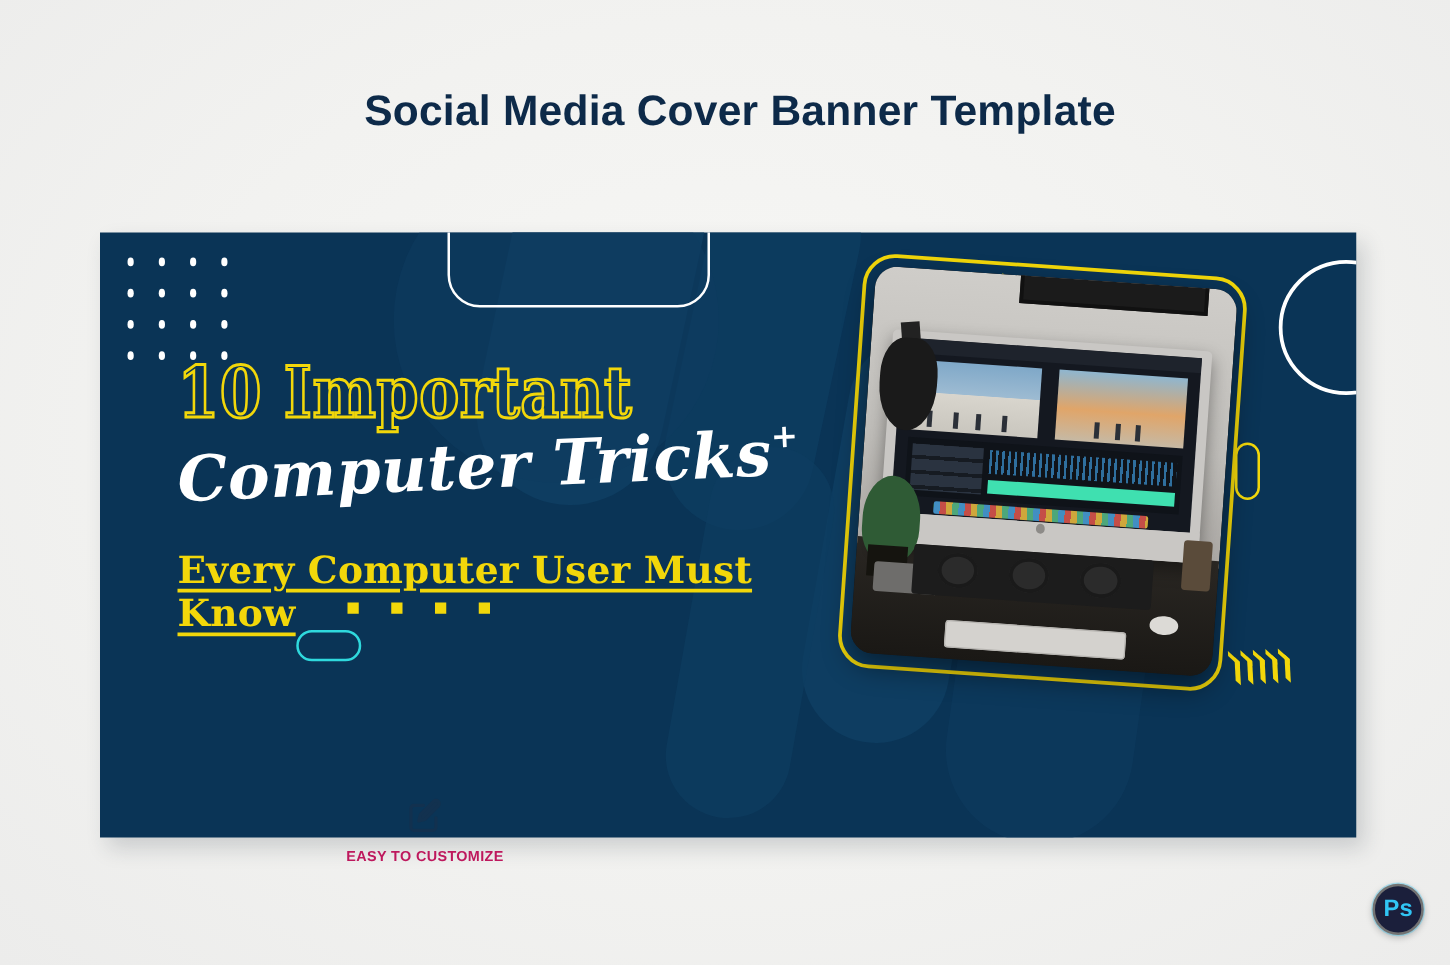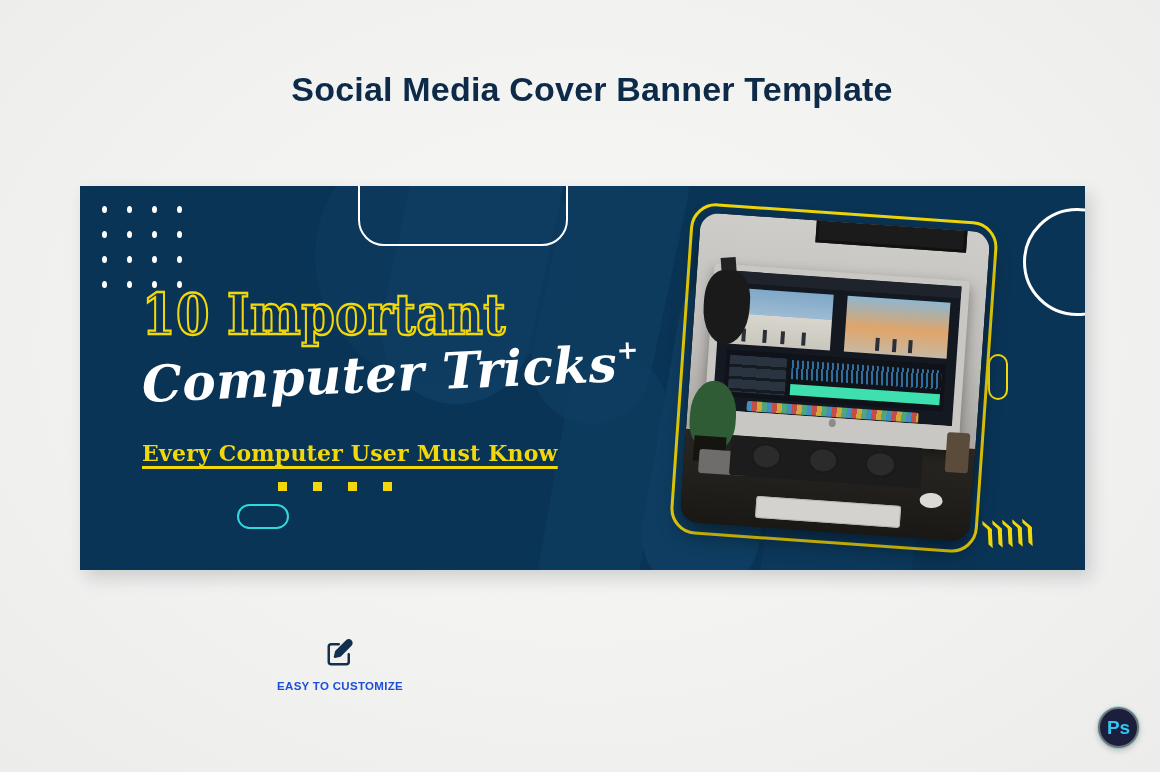--- a/index.html
+++ b/index.html
@@ -22,21 +22,21 @@
     font-weight: 700;
     letter-spacing: .2px;
     color: #0d2a49;
     margin-left: 24px;
   }
 
   
   .banner {
     position: absolute;
     left: 80px; top: 186px;
-    width: 1005px; height: 384px;
+    width: 1005px; height: 484px;
     background: #0a3456;
     overflow: hidden;
     box-shadow: 6px 8px 16px rgba(40,50,60,.18);
   }
   .banner-bg { position: absolute; inset: 0; overflow: hidden; }
 
   
   .blob {
     position: absolute;
     background: #0e3d61;
@@ -134,21 +134,21 @@
     letter-spacing: .5px;
     line-height: 1;
     transform: rotate(-2.5deg);
     transform-origin: left center;
     white-space: nowrap;
   }
   .line-2 .plus { font-size: 26px; vertical-align: 22px; }
   .line-3 {
     margin-top: 30px;
     font-family: "DejaVu Serif", serif;
-    font-size: 22px;
+    font-size: 30px;
     font-weight: 700;
     color: #f2d70a;
     text-decoration: underline;
     text-underline-offset: 5px;
     text-decoration-thickness: 3px;
     letter-spacing: .2px;
   }
 
   
   .photo-wrap {
@@ -205,21 +205,21 @@
 
   
   .features {
     position: absolute;
     left: 240px; top: 636px;
     width: 700px;
     display: flex;
     justify-content: space-between;
     align-items: flex-start;
   }
-  .feature { text-align: center; color: #1d4ed8; }
+  .feature { text-align: center; color: #be185d; }
   .feature .ficon { display: flex; justify-content: center; align-items: center; height: 34px; }
   .feature .flabel {
     margin-top: 9px;
     font-size: 11.5px;
     font-weight: 700;
     letter-spacing: .3px;
     line-height: 1.25;
     white-space: pre-line;
   }
   .f1 { width: 200px; }

